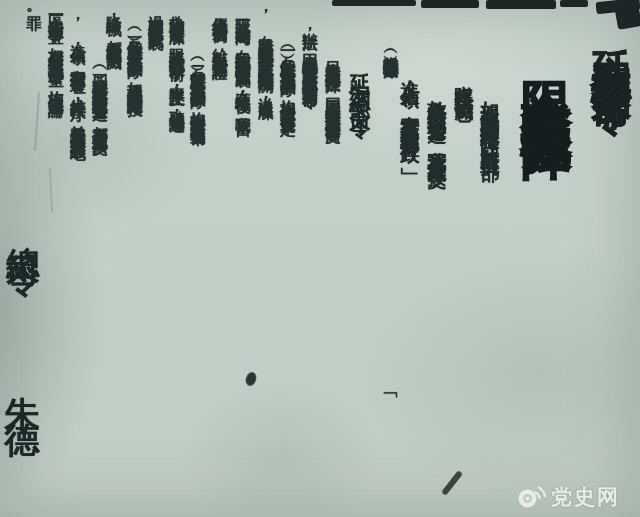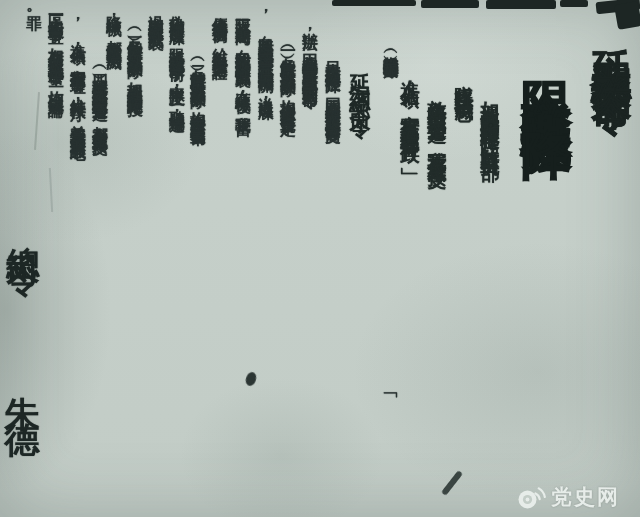--- a/index.html
+++ b/index.html
@@ -26,21 +26,21 @@
   .headline2{font-size:50px;font-weight:900;letter-spacing:7px;color:#161f1d;-webkit-text-stroke:1.6px #161f1d;}
   .subhead{font-size:19px;font-weight:700;letter-spacing:3px;color:#222c2a;}
   .body-col{font-size:15.5px;font-weight:600;letter-spacing:2px;color:#273130;}
   .body-col.intro{font-size:15px;letter-spacing:.5px;}
   .body-col.order-title{font-size:21px;font-weight:800;letter-spacing:9px;color:#1e2826;}
   .sig{font-size:33px;font-weight:800;color:#1d2725;}
   .frag{position:absolute;background:#1d2624;}
   .mark{position:absolute;}
   .stain{position:absolute;border-radius:50%;}
   #watermark{
-    position:absolute;left:516px;top:483px;display:flex;align-items:center;gap:5px;
+    position:absolute;left:516px;top:483px;display:flex;align-items:flex-start;gap:5px;
     color:#eef3f0;opacity:.88;font-family:"DejaVu Sans","Liberation Sans",sans-serif;
     text-shadow:0 0 2px rgba(40,50,46,.35);
   }
   #watermark .wm-label{font-size:21px;font-weight:700;letter-spacing:2px;}
 </style>
 </head>
 <body>
 
 <div id="scan">
 

